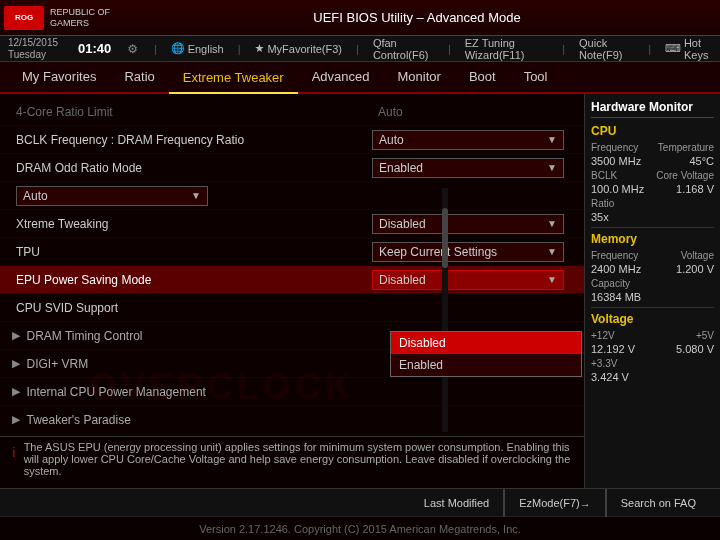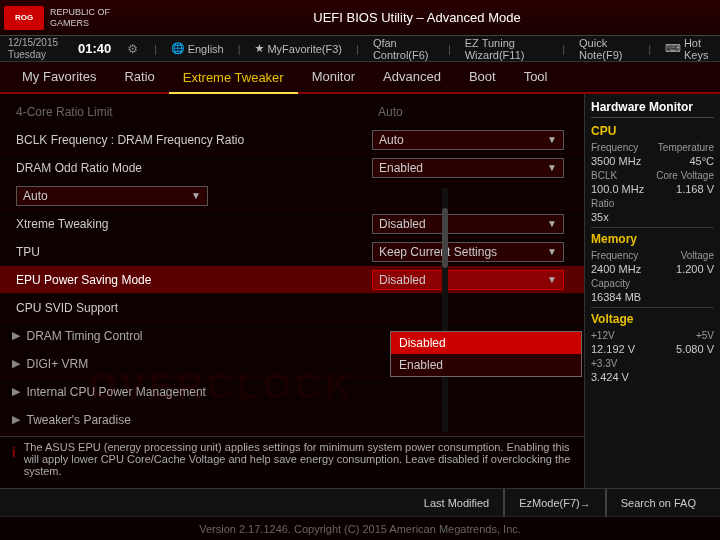--- a/index.html
+++ b/index.html
@@ -384,22 +384,22 @@
   <div class="toolbar-item">
     <span>⌨</span>
     <span>Hot Keys</span>
   </div>
 </div>
 
 <div class="nav">
   <div class="nav-item">My Favorites</div>
   <div class="nav-item">Ratio</div>
   <div class="nav-item active">Extreme Tweaker</div>
+  <div class="nav-item">Advanced</div>
   <div class="nav-item">Monitor</div>
-  <div class="nav-item">Advanced</div>
   <div class="nav-item">Boot</div>
   <div class="nav-item">Tool</div>
 </div>
 
 <div class="content">
 
   <div class="main-panel">
     <div class="watermark">OVERCLOCK</div>
 
     <div class="settings-list">

